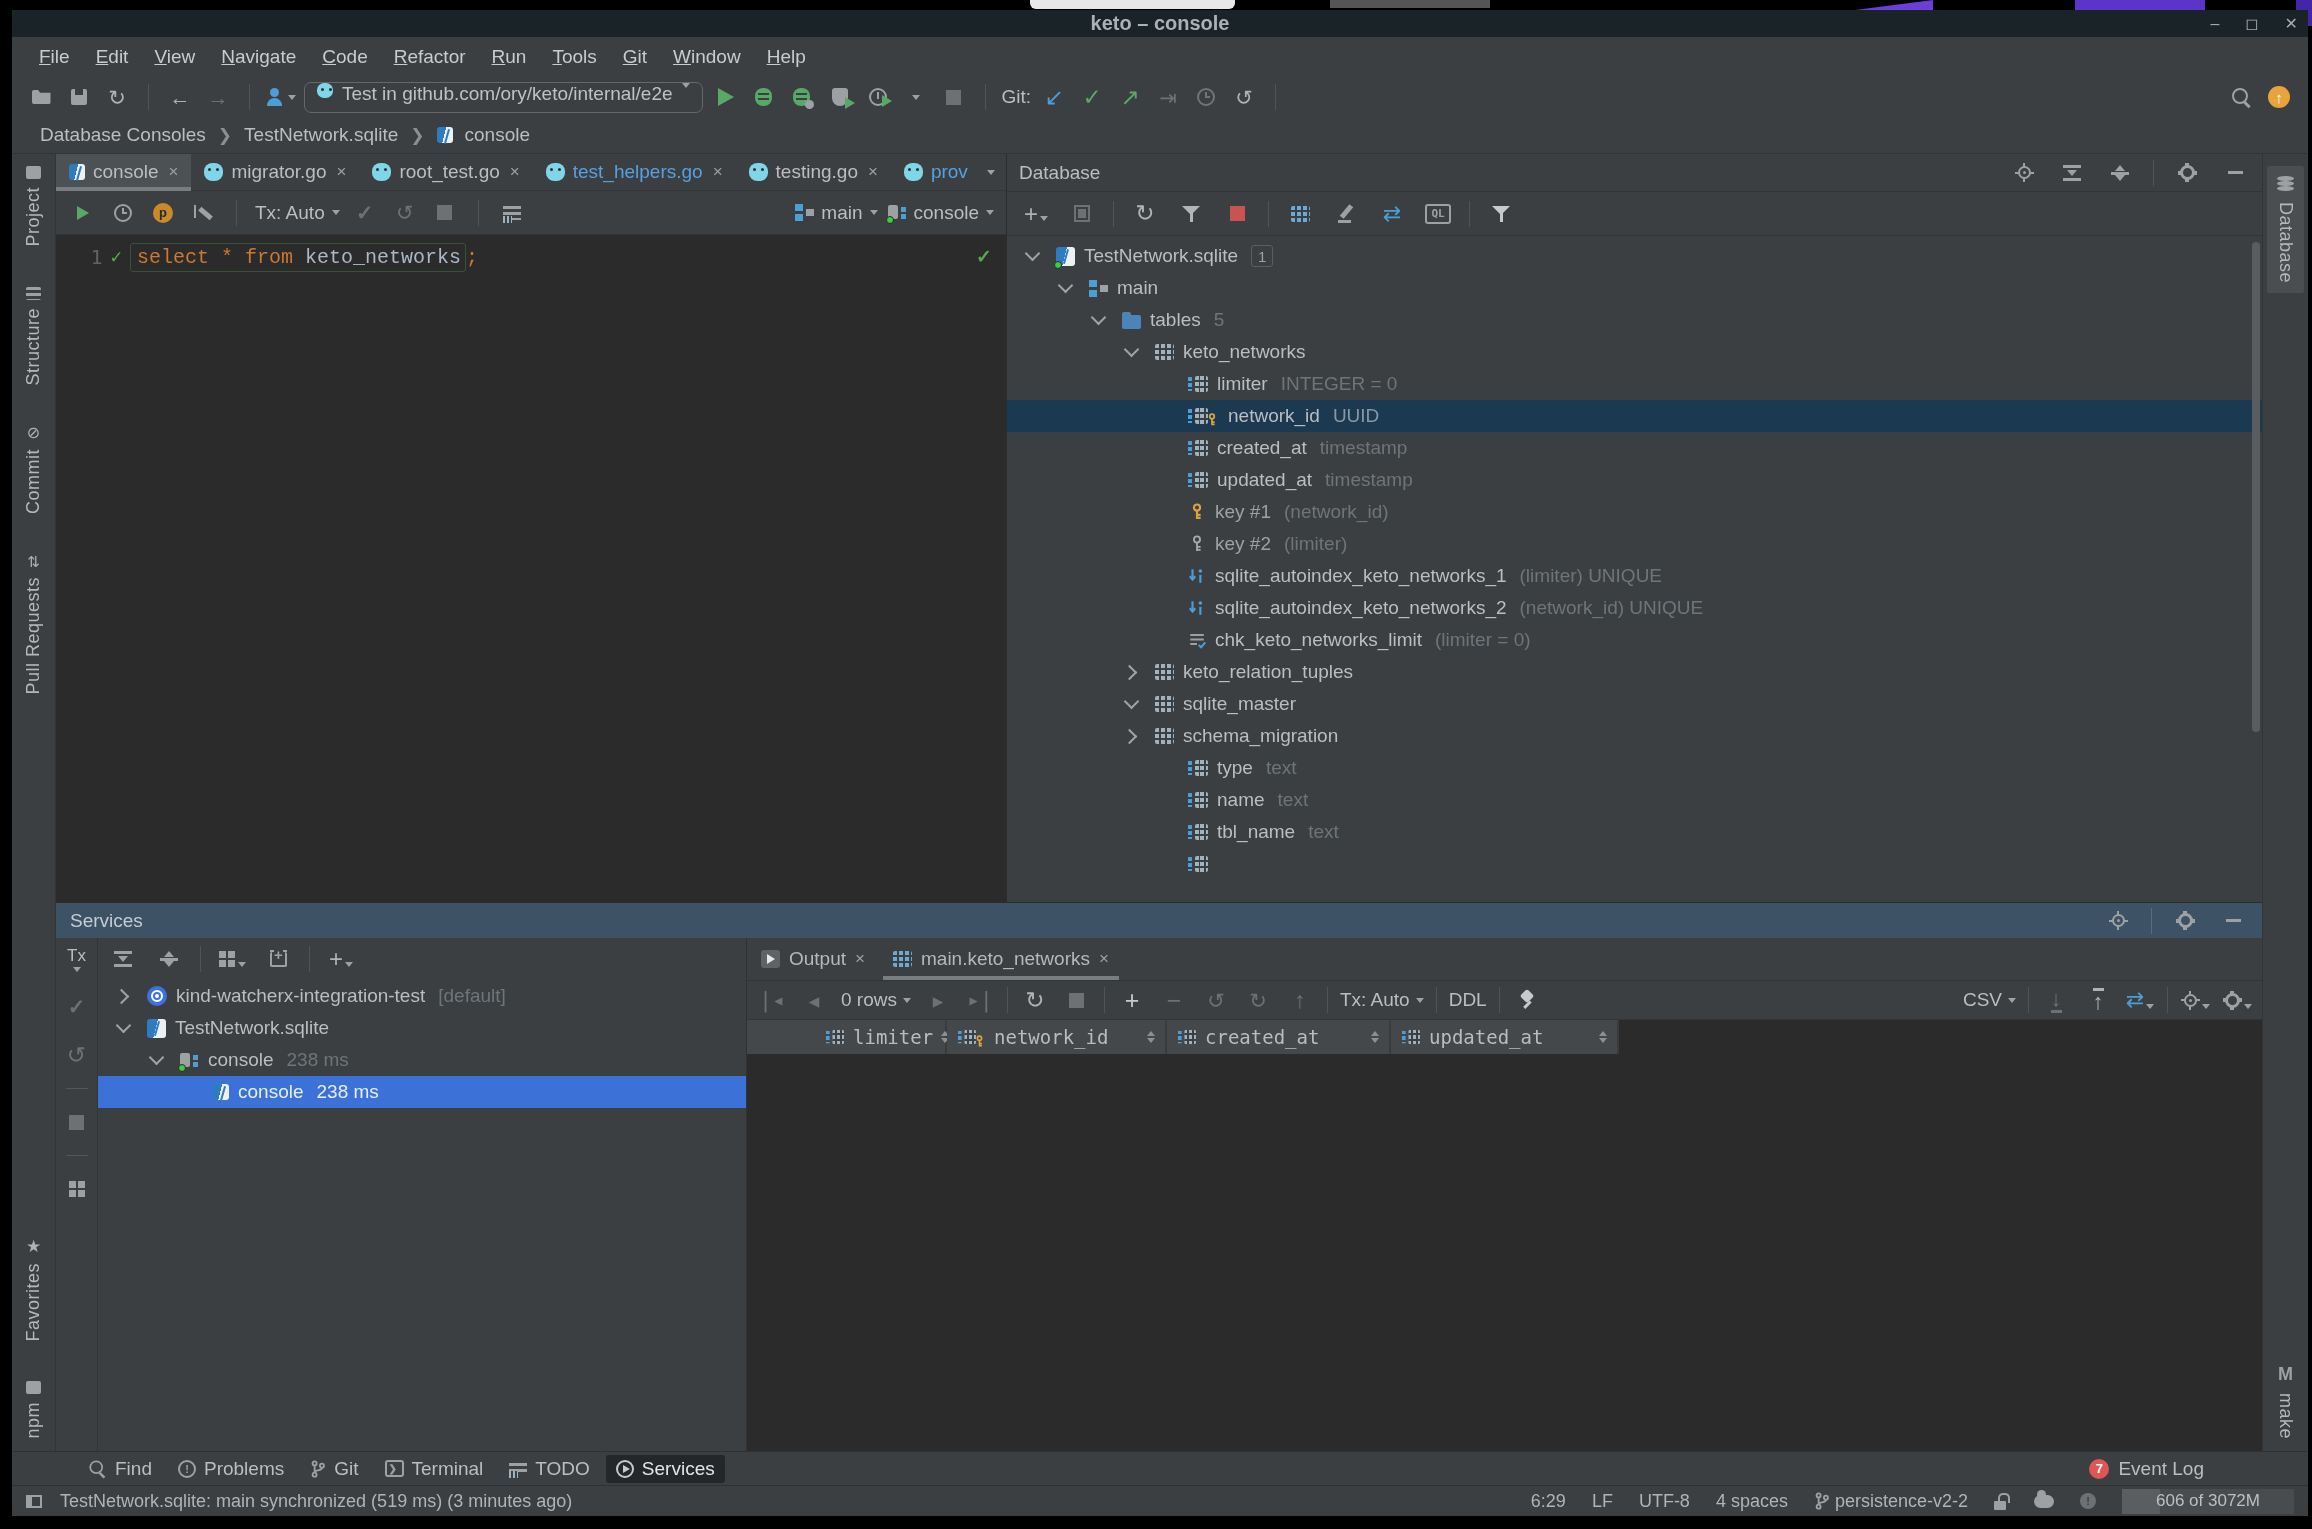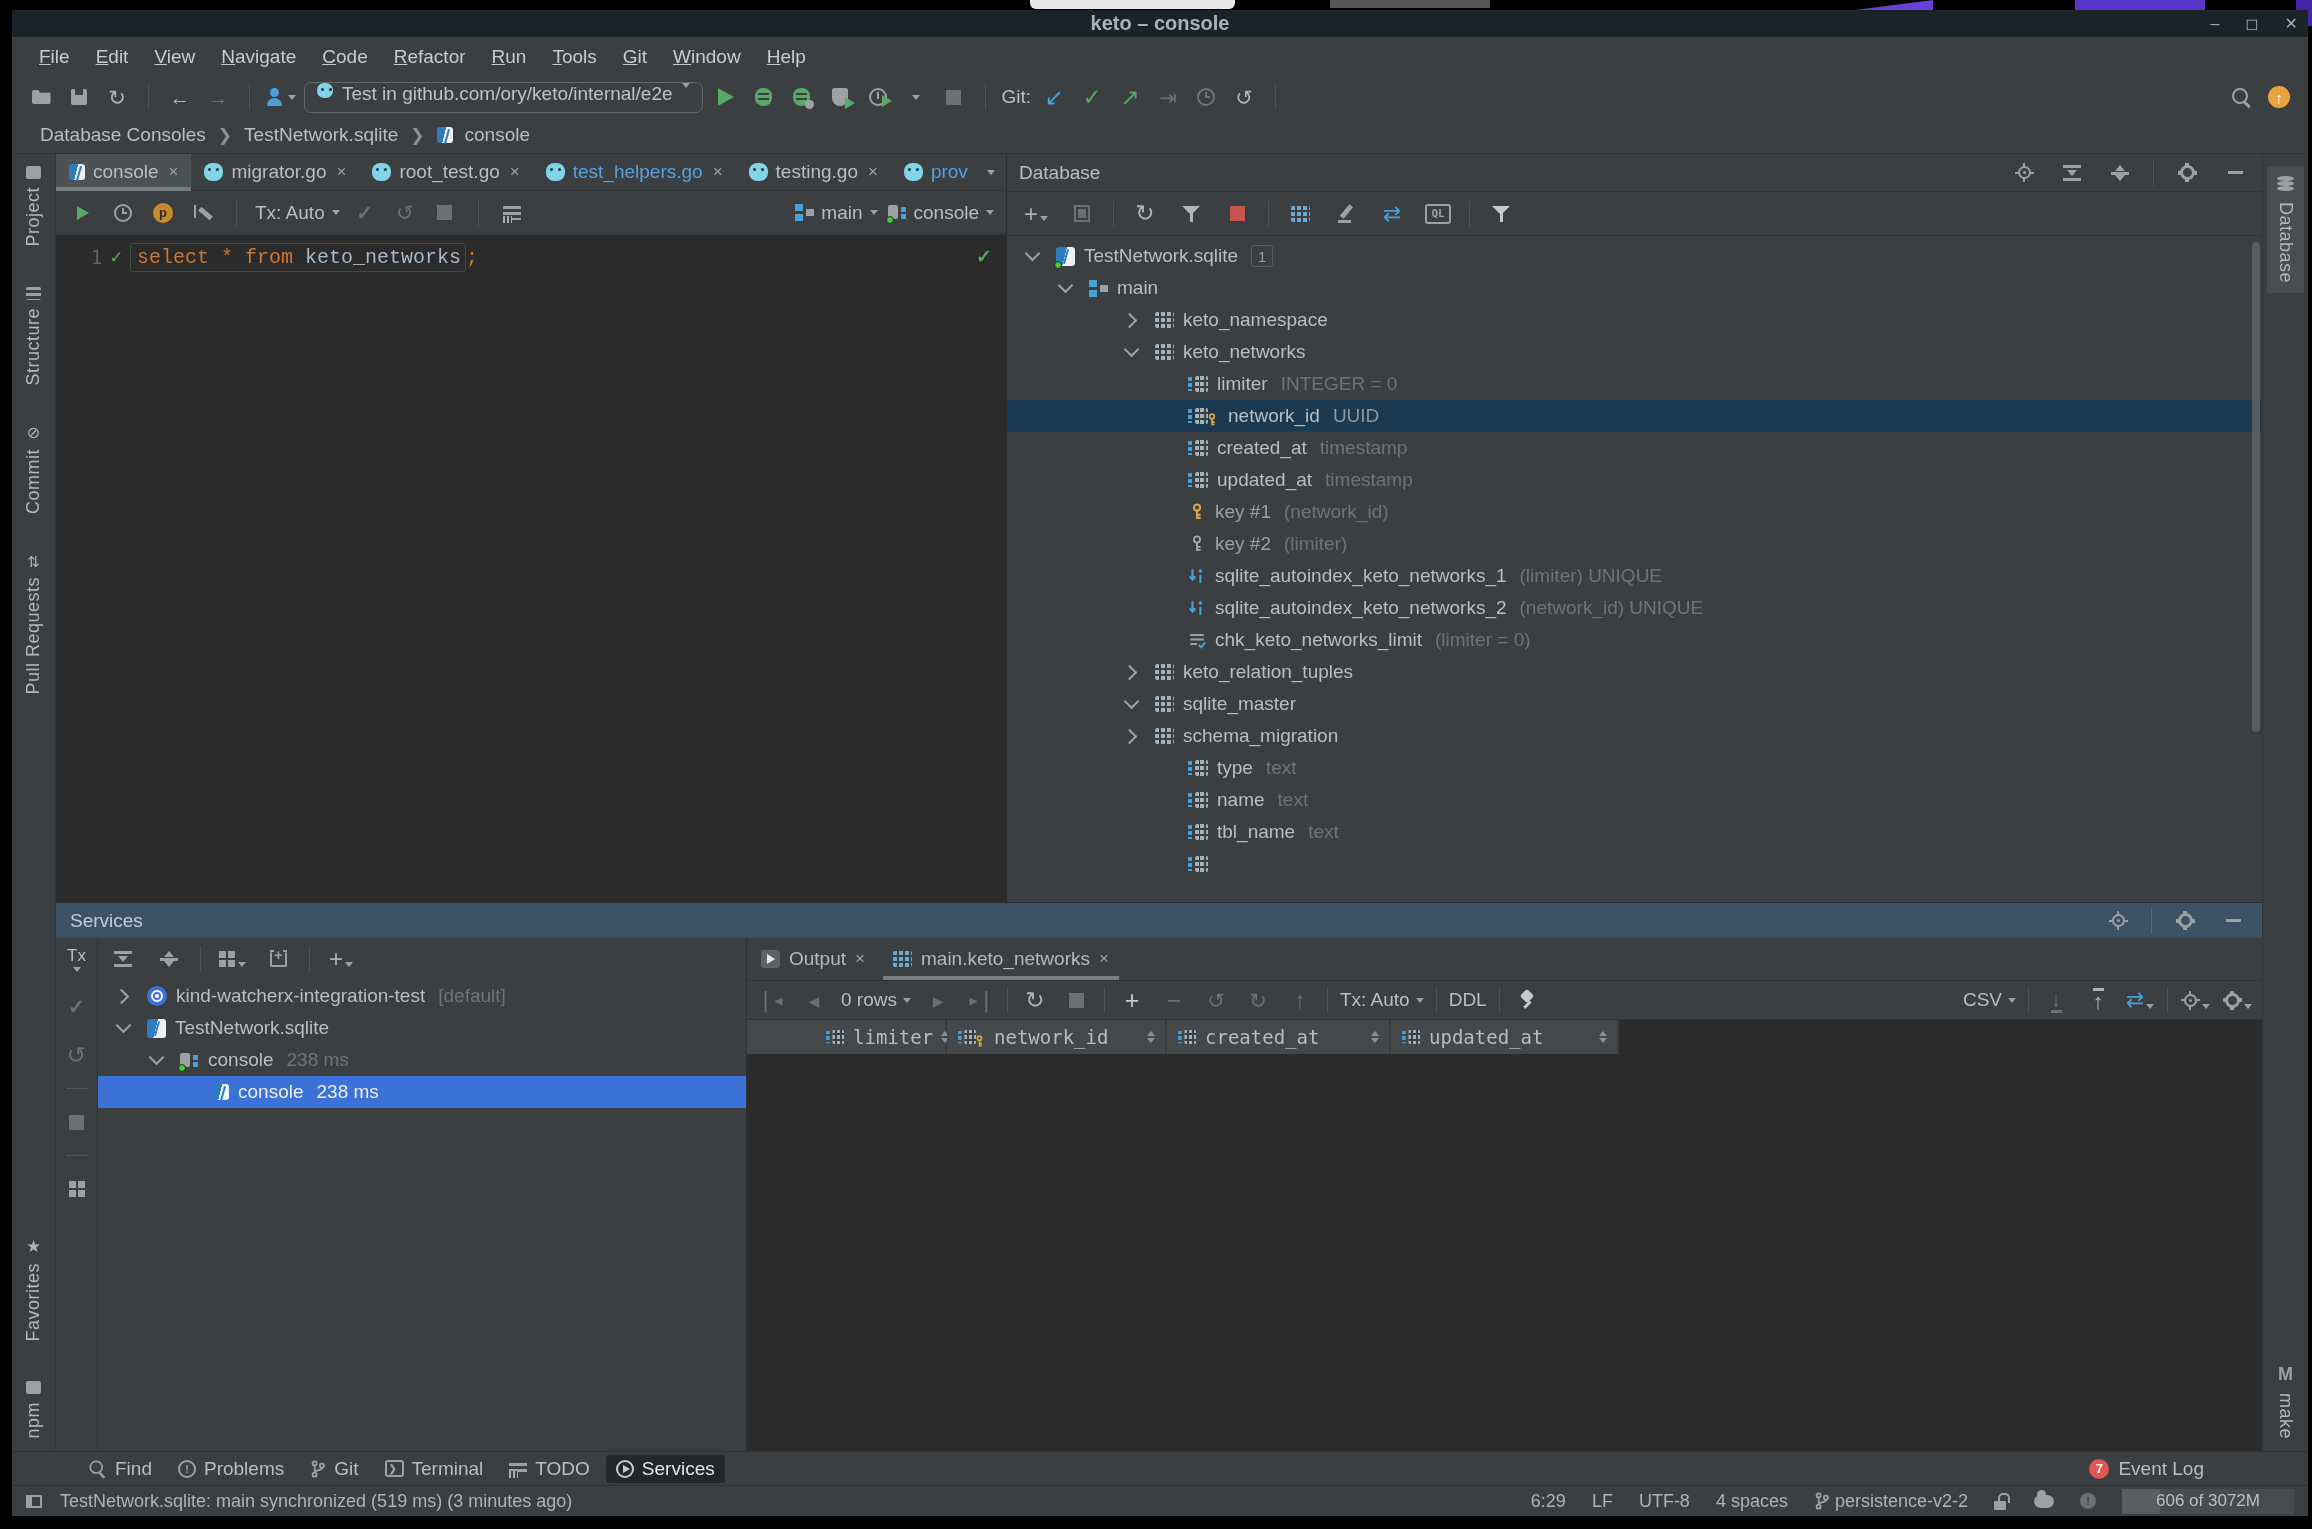--- a/index.html
+++ b/index.html
@@ -544,26 +544,27 @@
               <span class="tl">TestNetwork.sqlite</span>
               <span class="badge1">1</span>
             </div>
             <div class="trow lv1">
               <span class="chslot">
                   <span class="ch"></span>
                 </span>
               <span class="ic ic-schema"></span>
               <span class="tl">main</span>
             </div>
-            <div class="trow lv3">
+            <div class="trow lv2">
               <span class="chslot">
-                  <span class="ch col"></span>
-                </span>
-              <span class="ic ic-table"></span>
-              <span class="tl">keto_namespace</span>
+                  <span class="ch"></span>
+                </span>
+              <span class="ic ic-folder"></span>
+              <span class="tl">tables</span>
+              <span class="tm">5</span>
             </div>
             <div class="trow lv3">
               <span class="chslot">
                   <span class="ch"></span>
                 </span>
               <span class="ic ic-table"></span>
               <span class="tl">keto_networks</span>
             </div>
             <div class="trow lv4">
               <span class="chslot"></span>

